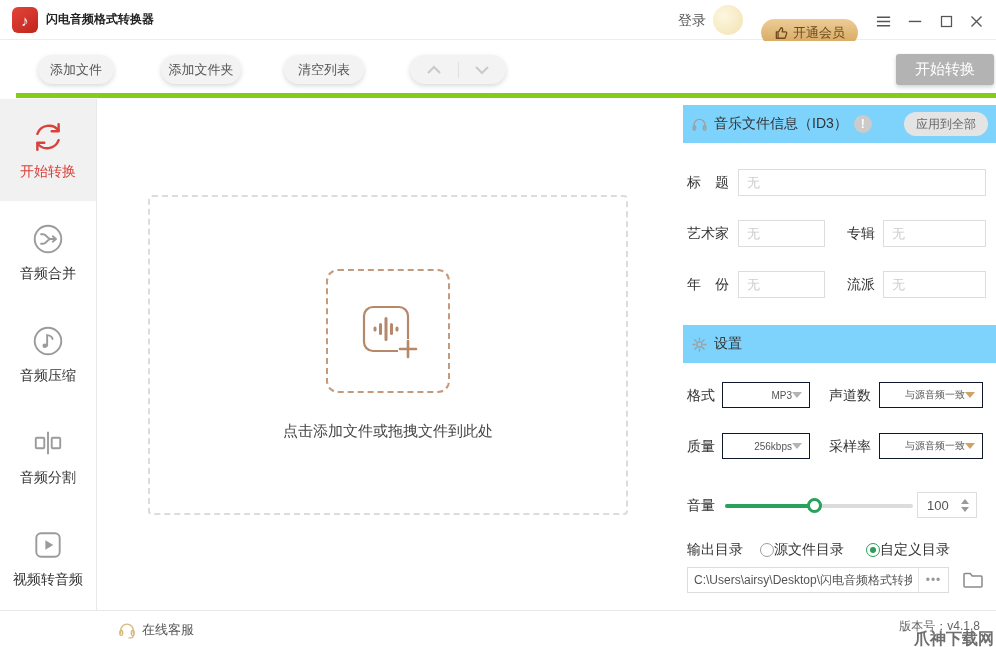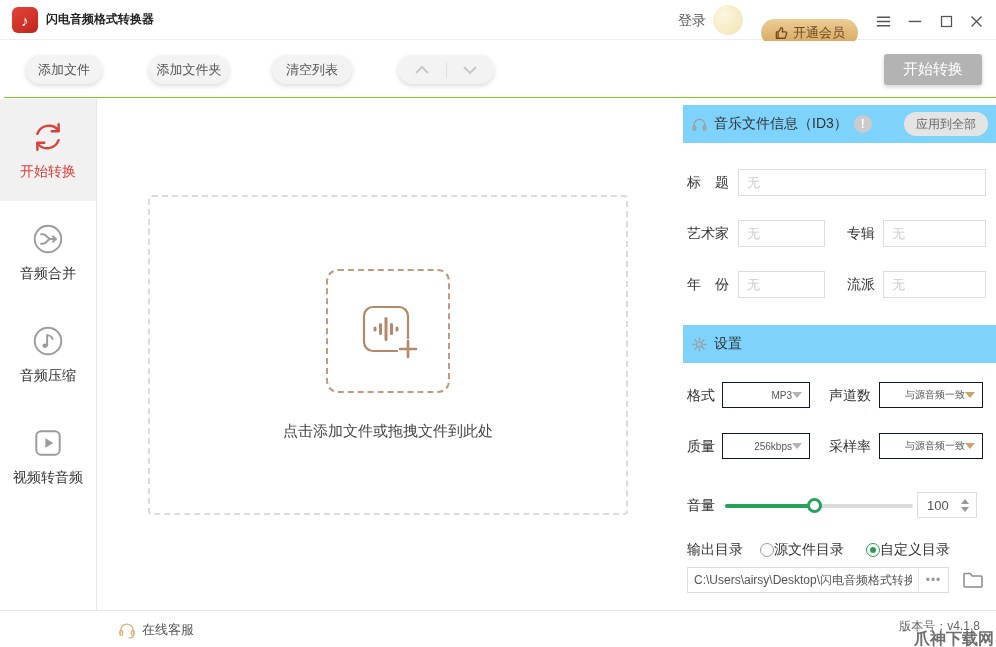--- a/index.html
+++ b/index.html
@@ -14,21 +14,21 @@
   .app-title { position:absolute; left:46px; top:11px; font-size:12px; font-weight:700; color:#222; }
   .login-link { position:absolute; left:678px; top:12px; font-size:14px; color:#555; cursor:pointer; }
   .avatar { position:absolute; left:713px; top:5px; width:30px; height:30px; border-radius:50%;
             background:radial-gradient(circle at 35% 35%,#fdf7e0,#f2e2b2); }
   .vip-btn { position:absolute; left:761px; top:7px; height:27px; padding:0 13px; border-radius:14px;
              background:linear-gradient(180deg,#eccd96,#d6a55c); color:#6d4a1e; font-size:13px;
              display:flex; align-items:center; gap:5px; cursor:pointer;margin-top:12px; }
   .win-ctrl { position:absolute; top:11px; width:20px; height:20px; display:flex; align-items:center; justify-content:center; cursor:pointer; }
 
   
-  .toolbar { position:absolute; top:41px; left:4px; right:0; height:57px; background:#fff; border-bottom:1px solid #84cc16; }
+  .toolbar { position:absolute; top:41px; left:16px; right:0; height:57px; background:#fff; border-bottom:5px solid #84cc16; }
   .pill { position:absolute; top:14px; height:29px; border-radius:15px; background:#f3f3f3;
           box-shadow:0 2px 5px rgba(0,0,0,.15); font-size:13px; color:#555;
           display:flex; align-items:center; justify-content:center; cursor:pointer; }
   .pill-arrows { display:flex; align-items:center; }
   .pill-arrows .half { width:47px; display:flex; align-items:center; justify-content:center; }
   .pill-arrows .div { width:1px; height:16px; background:#e0e0e0; }
   .start-btn { position:absolute; left:880px; top:13px; width:98px; height:31px; background:#b3b3b3;
                color:#fff; font-size:15px; border:none; border-radius:3px;
                box-shadow:0 2px 4px rgba(0,0,0,.18); display:flex; align-items:center; justify-content:center; cursor:pointer; }
 
@@ -190,20 +190,30 @@
           <circle cx="16" cy="16" r="12.5"></circle>
           <circle cx="13" cy="20.5" r="2.2" fill="#9b9b9b" stroke="none"></circle>
           <path d="M15.2 20.5v-10c2.6.3 4.6 1.6 5.1 3.6"></path>
         </svg>
       </span>
       <span>音频压缩</span>
     </div>
     <div class="side-item">
       <span style="display:flex">
         <svg width="34" height="34" viewBox="0 0 32 32" fill="none" stroke="#9b9b9b" stroke-width="1.8" stroke-linejoin="round">
+          <rect x="4.5" y="11" width="8" height="10" rx="1"></rect>
+          <rect x="19.5" y="11" width="8" height="10" rx="1"></rect>
+          <path d="M16 5.5v21"></path>
+        </svg>
+      </span>
+      <span>音频分割</span>
+    </div>
+    <div class="side-item">
+      <span style="display:flex">
+        <svg width="34" height="34" viewBox="0 0 32 32" fill="none" stroke="#9b9b9b" stroke-width="1.8" stroke-linejoin="round">
           <rect x="5" y="5" width="22" height="22" rx="4.5"></rect>
           <path d="M13.5 11.5l7.5 4.5-7.5 4.5z" fill="#9b9b9b" stroke="none"></path>
         </svg>
       </span>
       <span>视频转音频</span>
     </div>
   </div>
 
   <div class="main">
     <div class="dropzone">

